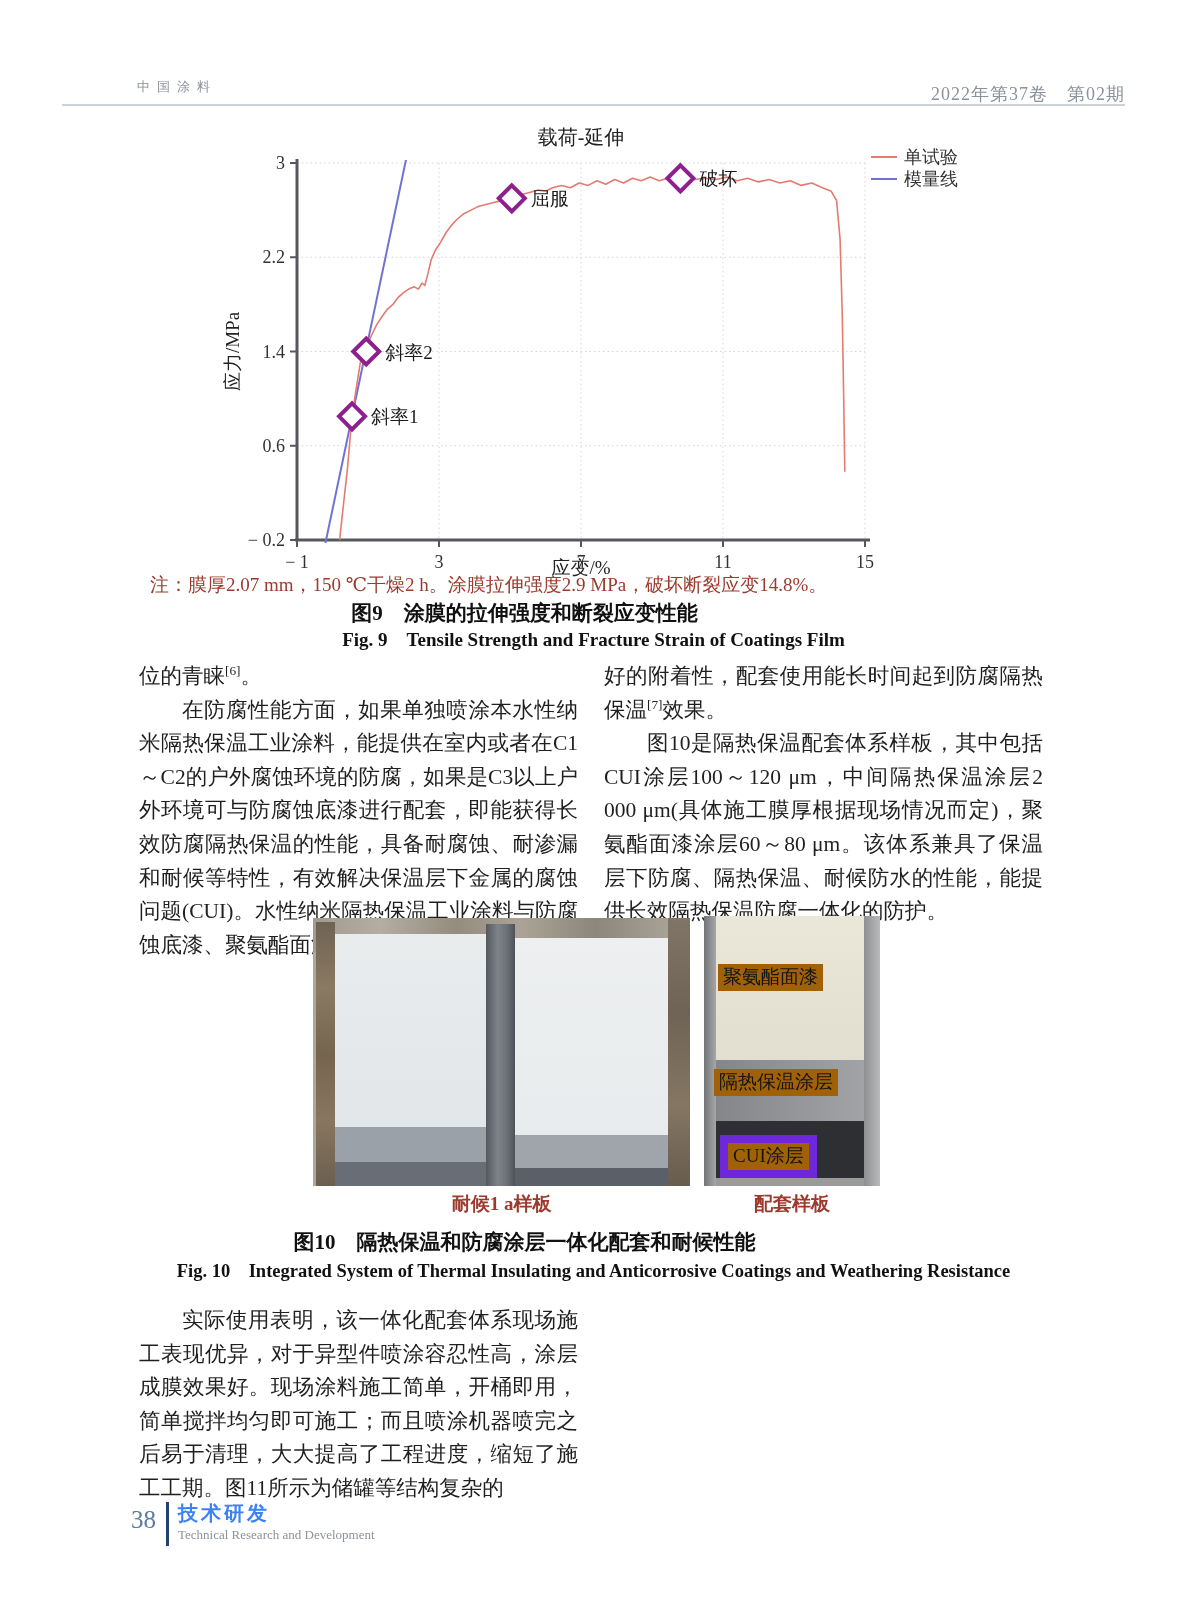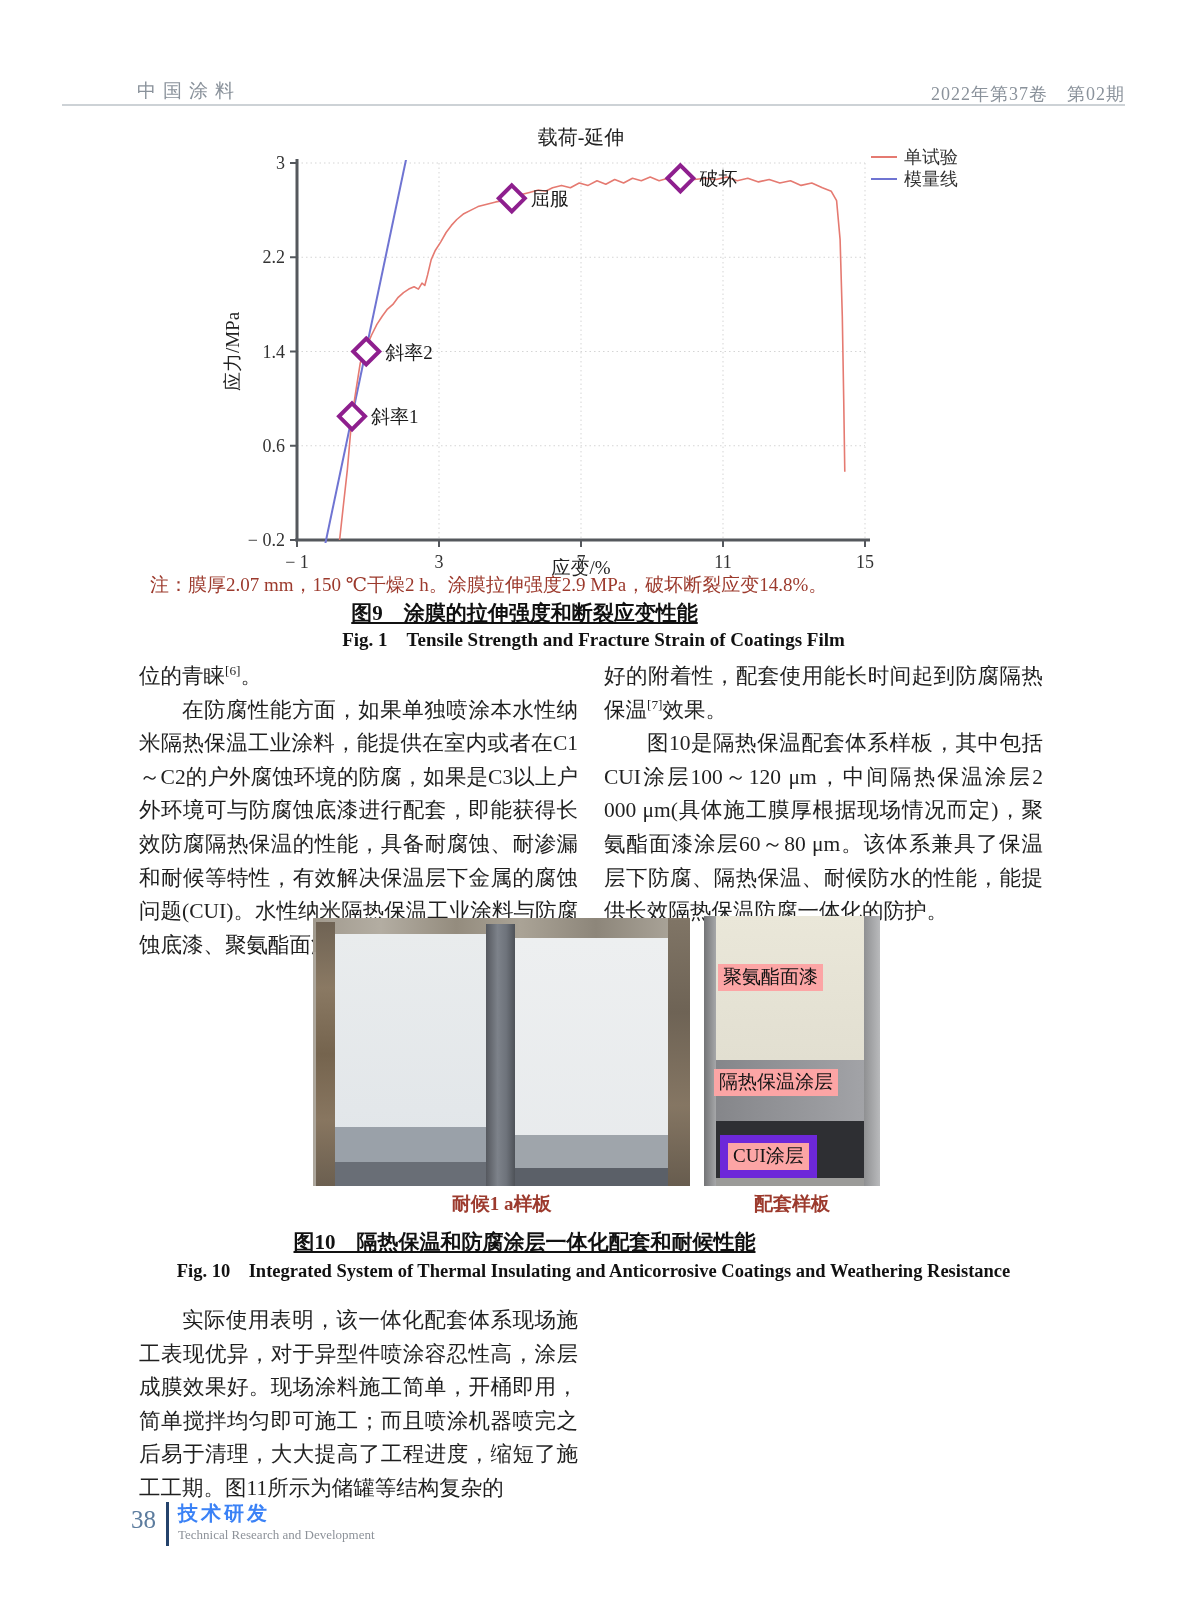--- a/index.html
+++ b/index.html
@@ -3,29 +3,29 @@
 <meta charset="utf-8">
 <style>
   html,body{margin:0;padding:0;}
   body{
     width:1187px;height:1600px;position:relative;background:#ffffff;
     font-family:"Liberation Serif","DejaVu Serif",serif;color:#1f1f1f;
     overflow:hidden;
   }
   .abs{position:absolute;}
   
-  .header-journal{left:137px;top:78px;font-size:19px;color:#8a929b;letter-spacing:7px;}
+  .header-journal{left:137px;top:78px;font-size:13px;color:#8a929b;letter-spacing:7px;}
   .header-issue{right:62px;top:82px;font-size:18px;color:#8a929b;letter-spacing:1px;}
   .header-rule{left:62px;top:104px;width:1063px;height:2px;background:#cdd2d6;}
   
   .chart-wrap{left:215px;top:118px;width:765px;height:465px;}
   .chart-wrap svg{font-family:"Liberation Serif","DejaVu Serif",serif;}
   
   .fig-note{left:150px;top:572px;font-size:19px;color:#9c3a2d;}
-  .cap-cn{left:0;width:1049px;text-align:center;font-weight:bold;font-size:21px;color:#111;text-decoration:underline;}
+  .cap-cn{left:0;width:1049px;text-align:center;font-weight:bold;font-size:21px;color:#111;}
   .cap9-cn{top:599px;}
   .cap-en{left:0;width:1187px;text-align:center;font-weight:bold;font-size:19px;color:#111;}
   .cap9-en{top:627px;}
   
   .cols{left:139px;width:908px;display:flex;gap:26px;}
   .cols-top{top:660px;}
   .cols-bottom{top:1304px;}
   .col{width:439px;font-size:21.5px;line-height:33.6px;text-align:justify;text-justify:inter-ideograph;}
   .para{margin:0;}
   .para.indent{text-indent:2em;}
@@ -44,21 +44,21 @@
   .pl-p2-dark{left:202px;top:250px;width:153px;height:18px;background:#5b6068;}
   .pl-bar-r{left:355px;top:0;width:22px;height:268px;background:linear-gradient(180deg,#807566 0%,#6e6355 35%,#857663 70%,#675c4e 100%);}
   .photo-right{left:704px;top:916px;width:176px;height:270px;background:#98989a;overflow:hidden;}
   .photo-right div{position:absolute;}
   .pr-strip-l{left:0;top:0;width:12px;height:270px;background:linear-gradient(90deg,#737476,#a6a7a9);}
   .pr-cream{left:12px;top:0;width:148px;height:144px;background:linear-gradient(180deg,#eae7d9,#e2dfd1);}
   .pr-mid{left:12px;top:144px;width:148px;height:61px;background:linear-gradient(90deg,#85868a,#a2a3a7);}
   .pr-dark{left:12px;top:205px;width:148px;height:57px;background:#2e2f33;}
   .pr-foot{left:12px;top:262px;width:148px;height:8px;background:#9b9b99;}
   .pr-strip-r{left:160px;top:0;width:16px;height:270px;background:linear-gradient(90deg,#8f9092,#b9babc);}
-  .pr-label{background:#fca5a5;color:#141414;font-size:19px;line-height:1.3;padding:1px 5px;white-space:nowrap;}
+  .pr-label{background:#a16207;color:#141414;font-size:19px;line-height:1.3;padding:1px 5px;white-space:nowrap;}
   .pr-label1{left:14px;top:48px;}
   .pr-label2{left:10px;top:153px;}
   .pr-label3{left:16px;top:219px;border:8px solid #6d28d9;}
   .photo-label{top:1191px;font-size:19px;color:#9c3a2d;font-weight:bold;text-align:center;}
   .photo-label-left{left:313px;width:377px;}
   .photo-label-right{left:704px;width:176px;}
   .cap10-cn{top:1228px;}
   .cap10-en{top:1258px;font-size:18.5px;}
   
   .heading-red{color:#c03b2b;font-weight:bold;font-size:25px;margin:15px 0 11px 0;letter-spacing:2px;text-indent:0;font-family:"Liberation Sans","DejaVu Sans",sans-serif;}
@@ -129,21 +129,21 @@
       <text x="24" y="233.5" text-anchor="middle" font-size="19" fill="#222" transform="rotate(-90 24 233.5)">应力/MPa</text>
       <line x1="656" y1="39" x2="682" y2="39" stroke="#e57a71" stroke-width="2"></line>
       <text x="689" y="45" font-size="18" fill="#333">单试验</text>
       <line x1="656" y1="61" x2="682" y2="61" stroke="#6f74d2" stroke-width="2"></line>
       <text x="689" y="67" font-size="18" fill="#333">模量线</text>
     </svg>
 </div>
 
 <div class="abs fig-note">注：膜厚2.07 mm，150 ℃干燥2 h。涂膜拉伸强度2.9 MPa，破坏断裂应变14.8%。</div>
 <div class="abs cap-cn cap9-cn">图9　涂膜的拉伸强度和断裂应变性能</div>
-<div class="abs cap-en cap9-en">Fig. 1　Tensile Strength and Fracture Strain of Coatings Film</div>
+<div class="abs cap-en cap9-en">Fig. 9　Tensile Strength and Fracture Strain of Coatings Film</div>
 
 <div class="abs cols cols-top">
   <div class="col">
       <p class="para">位的青睐<sup>[6]</sup>。</p>
       <p class="para indent">在防腐性能方面，如果单独喷涂本水性纳米隔热保温工业涂料，能提供在室内或者在C1～C2的户外腐蚀环境的防腐，如果是C3以上户外环境可与防腐蚀底漆进行配套，即能获得长效防腐隔热保温的性能，具备耐腐蚀、耐渗漏和耐候等特性，有效解决保温层下金属的腐蚀问题(CUI)。水性纳米隔热保温工业涂料与防腐蚀底漆、聚氨酯面漆配合使用都表现出了良</p>
     </div>
   <div class="col">
       <p class="para">好的附着性，配套使用能长时间起到防腐隔热保温<sup>[7]</sup>效果。</p>
       <p class="para indent">图10是隔热保温配套体系样板，其中包括CUI涂层100～120 μm，中间隔热保温涂层2 000 μm(具体施工膜厚根据现场情况而定)，聚氨酯面漆涂层60～80 μm。该体系兼具了保温层下防腐、隔热保温、耐候防水的性能，能提供长效隔热保温防腐一体化的防护。</p>
     </div>

